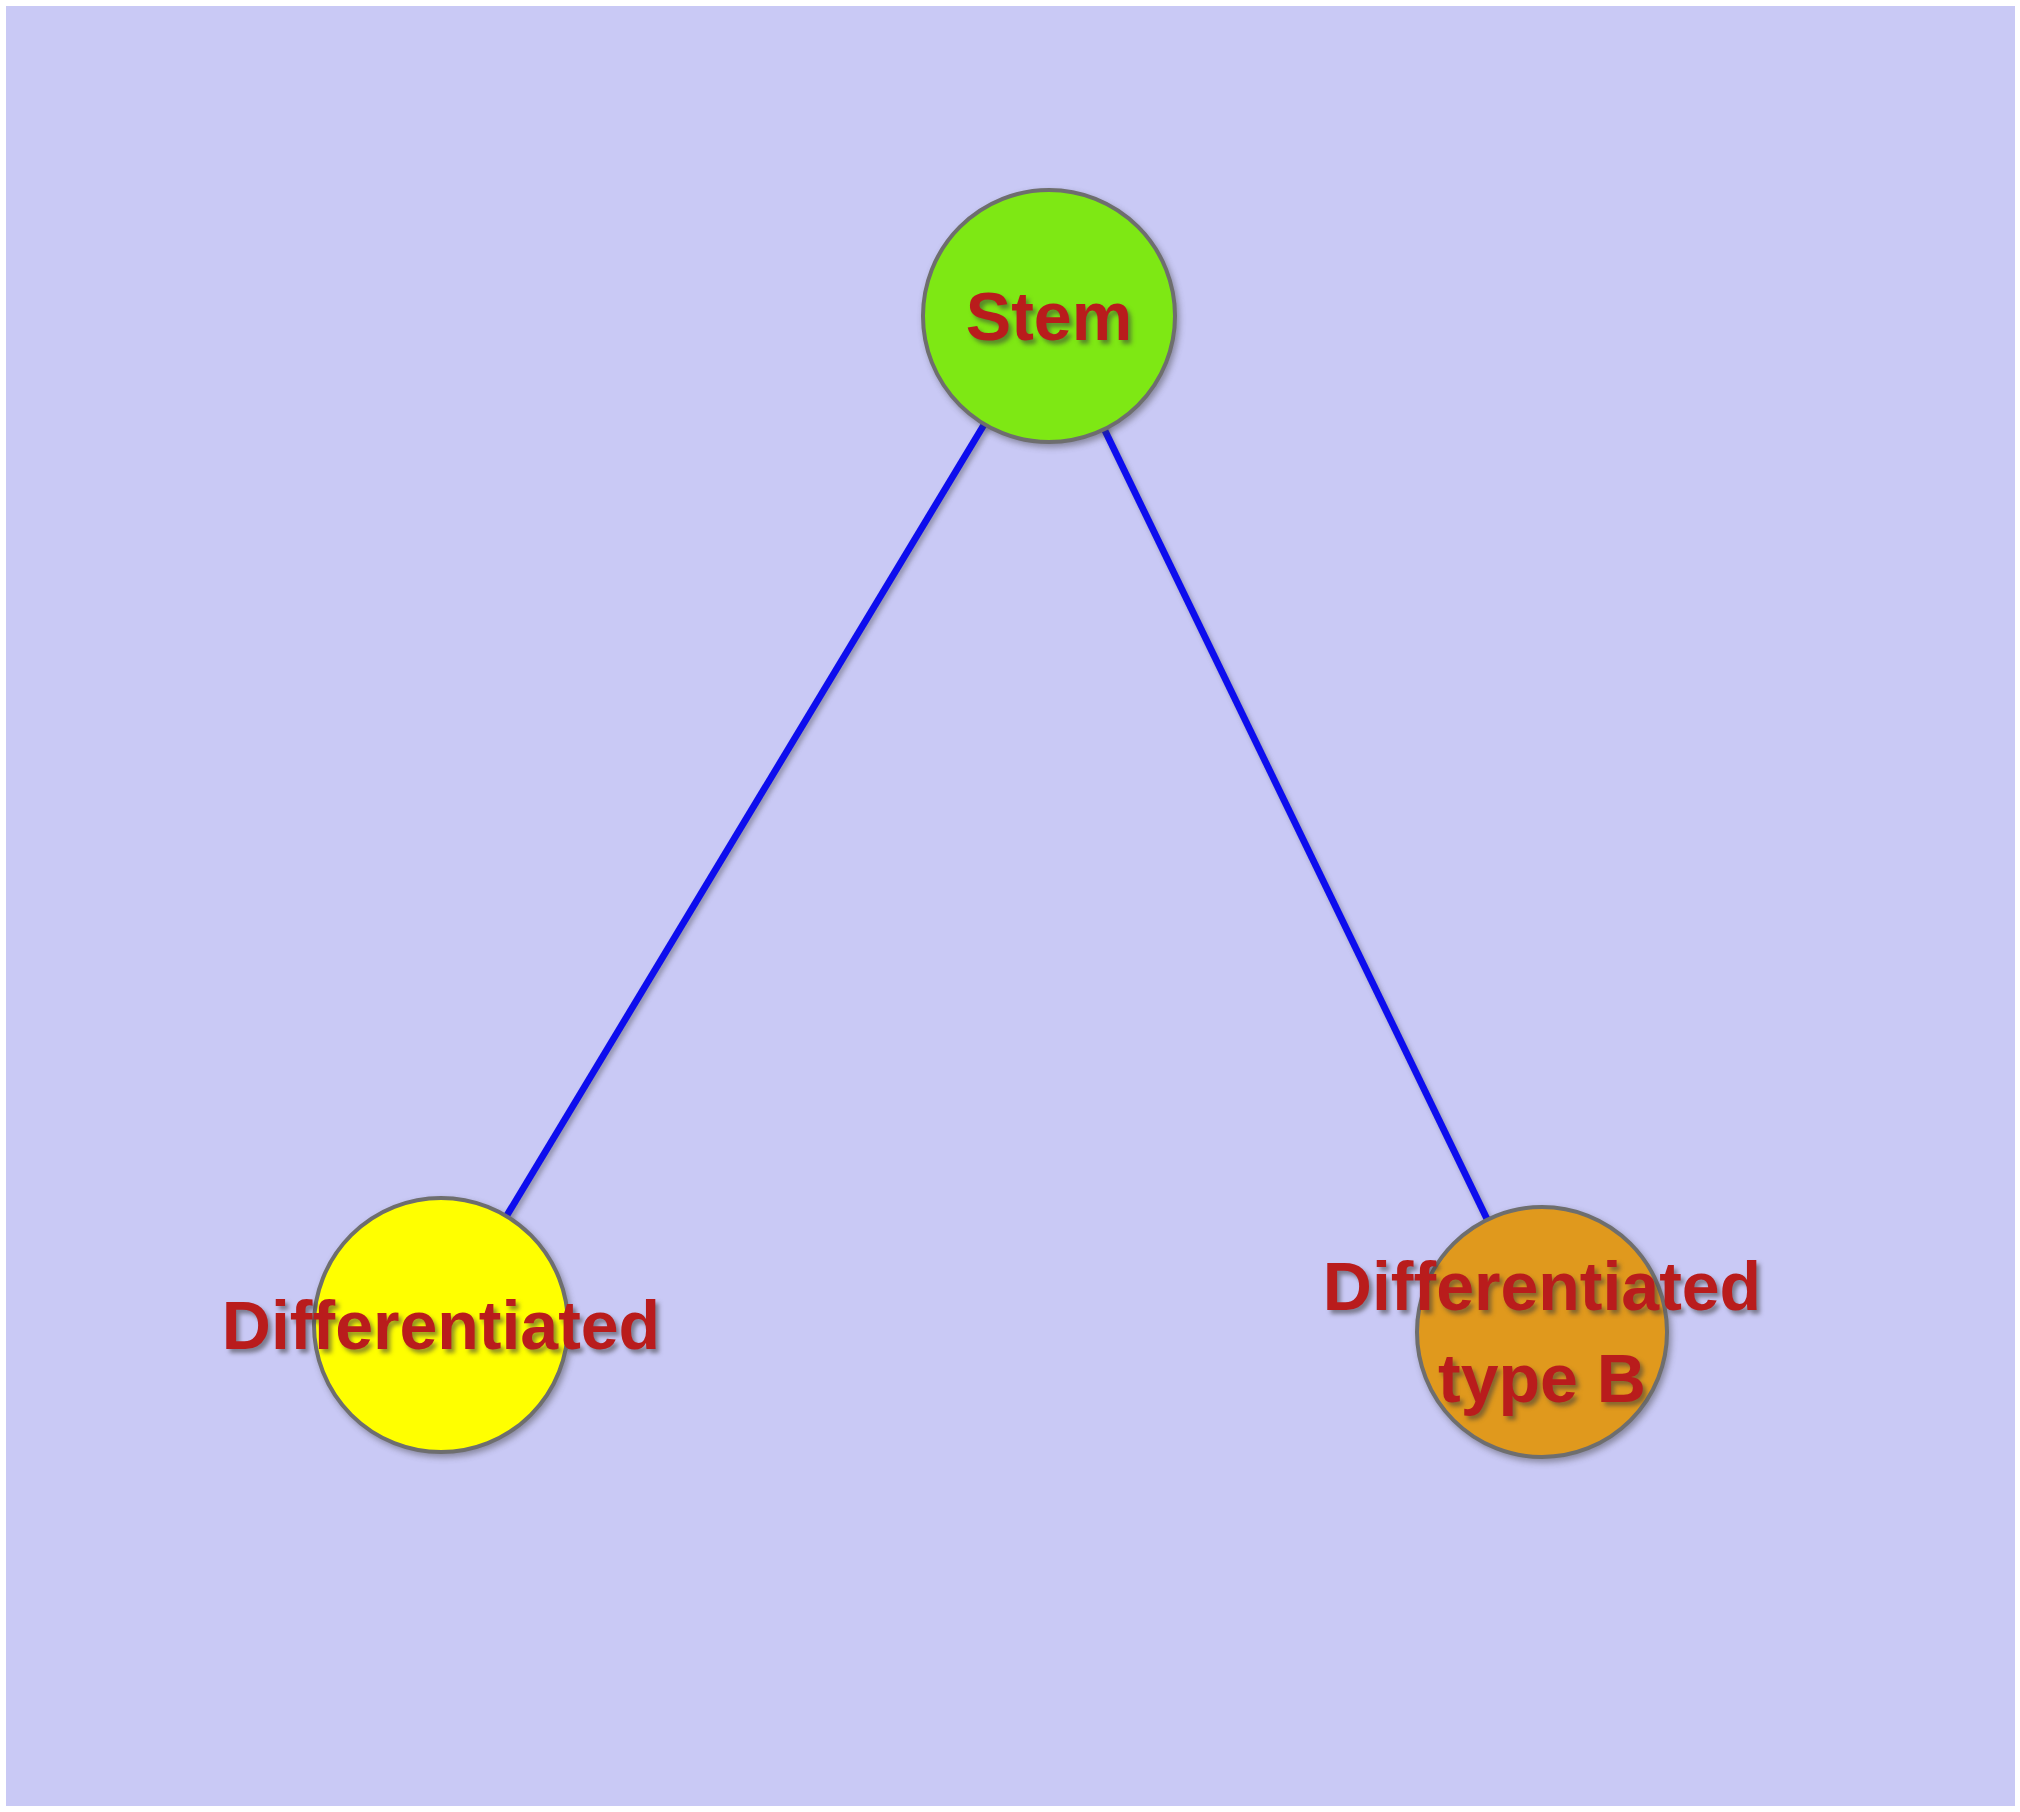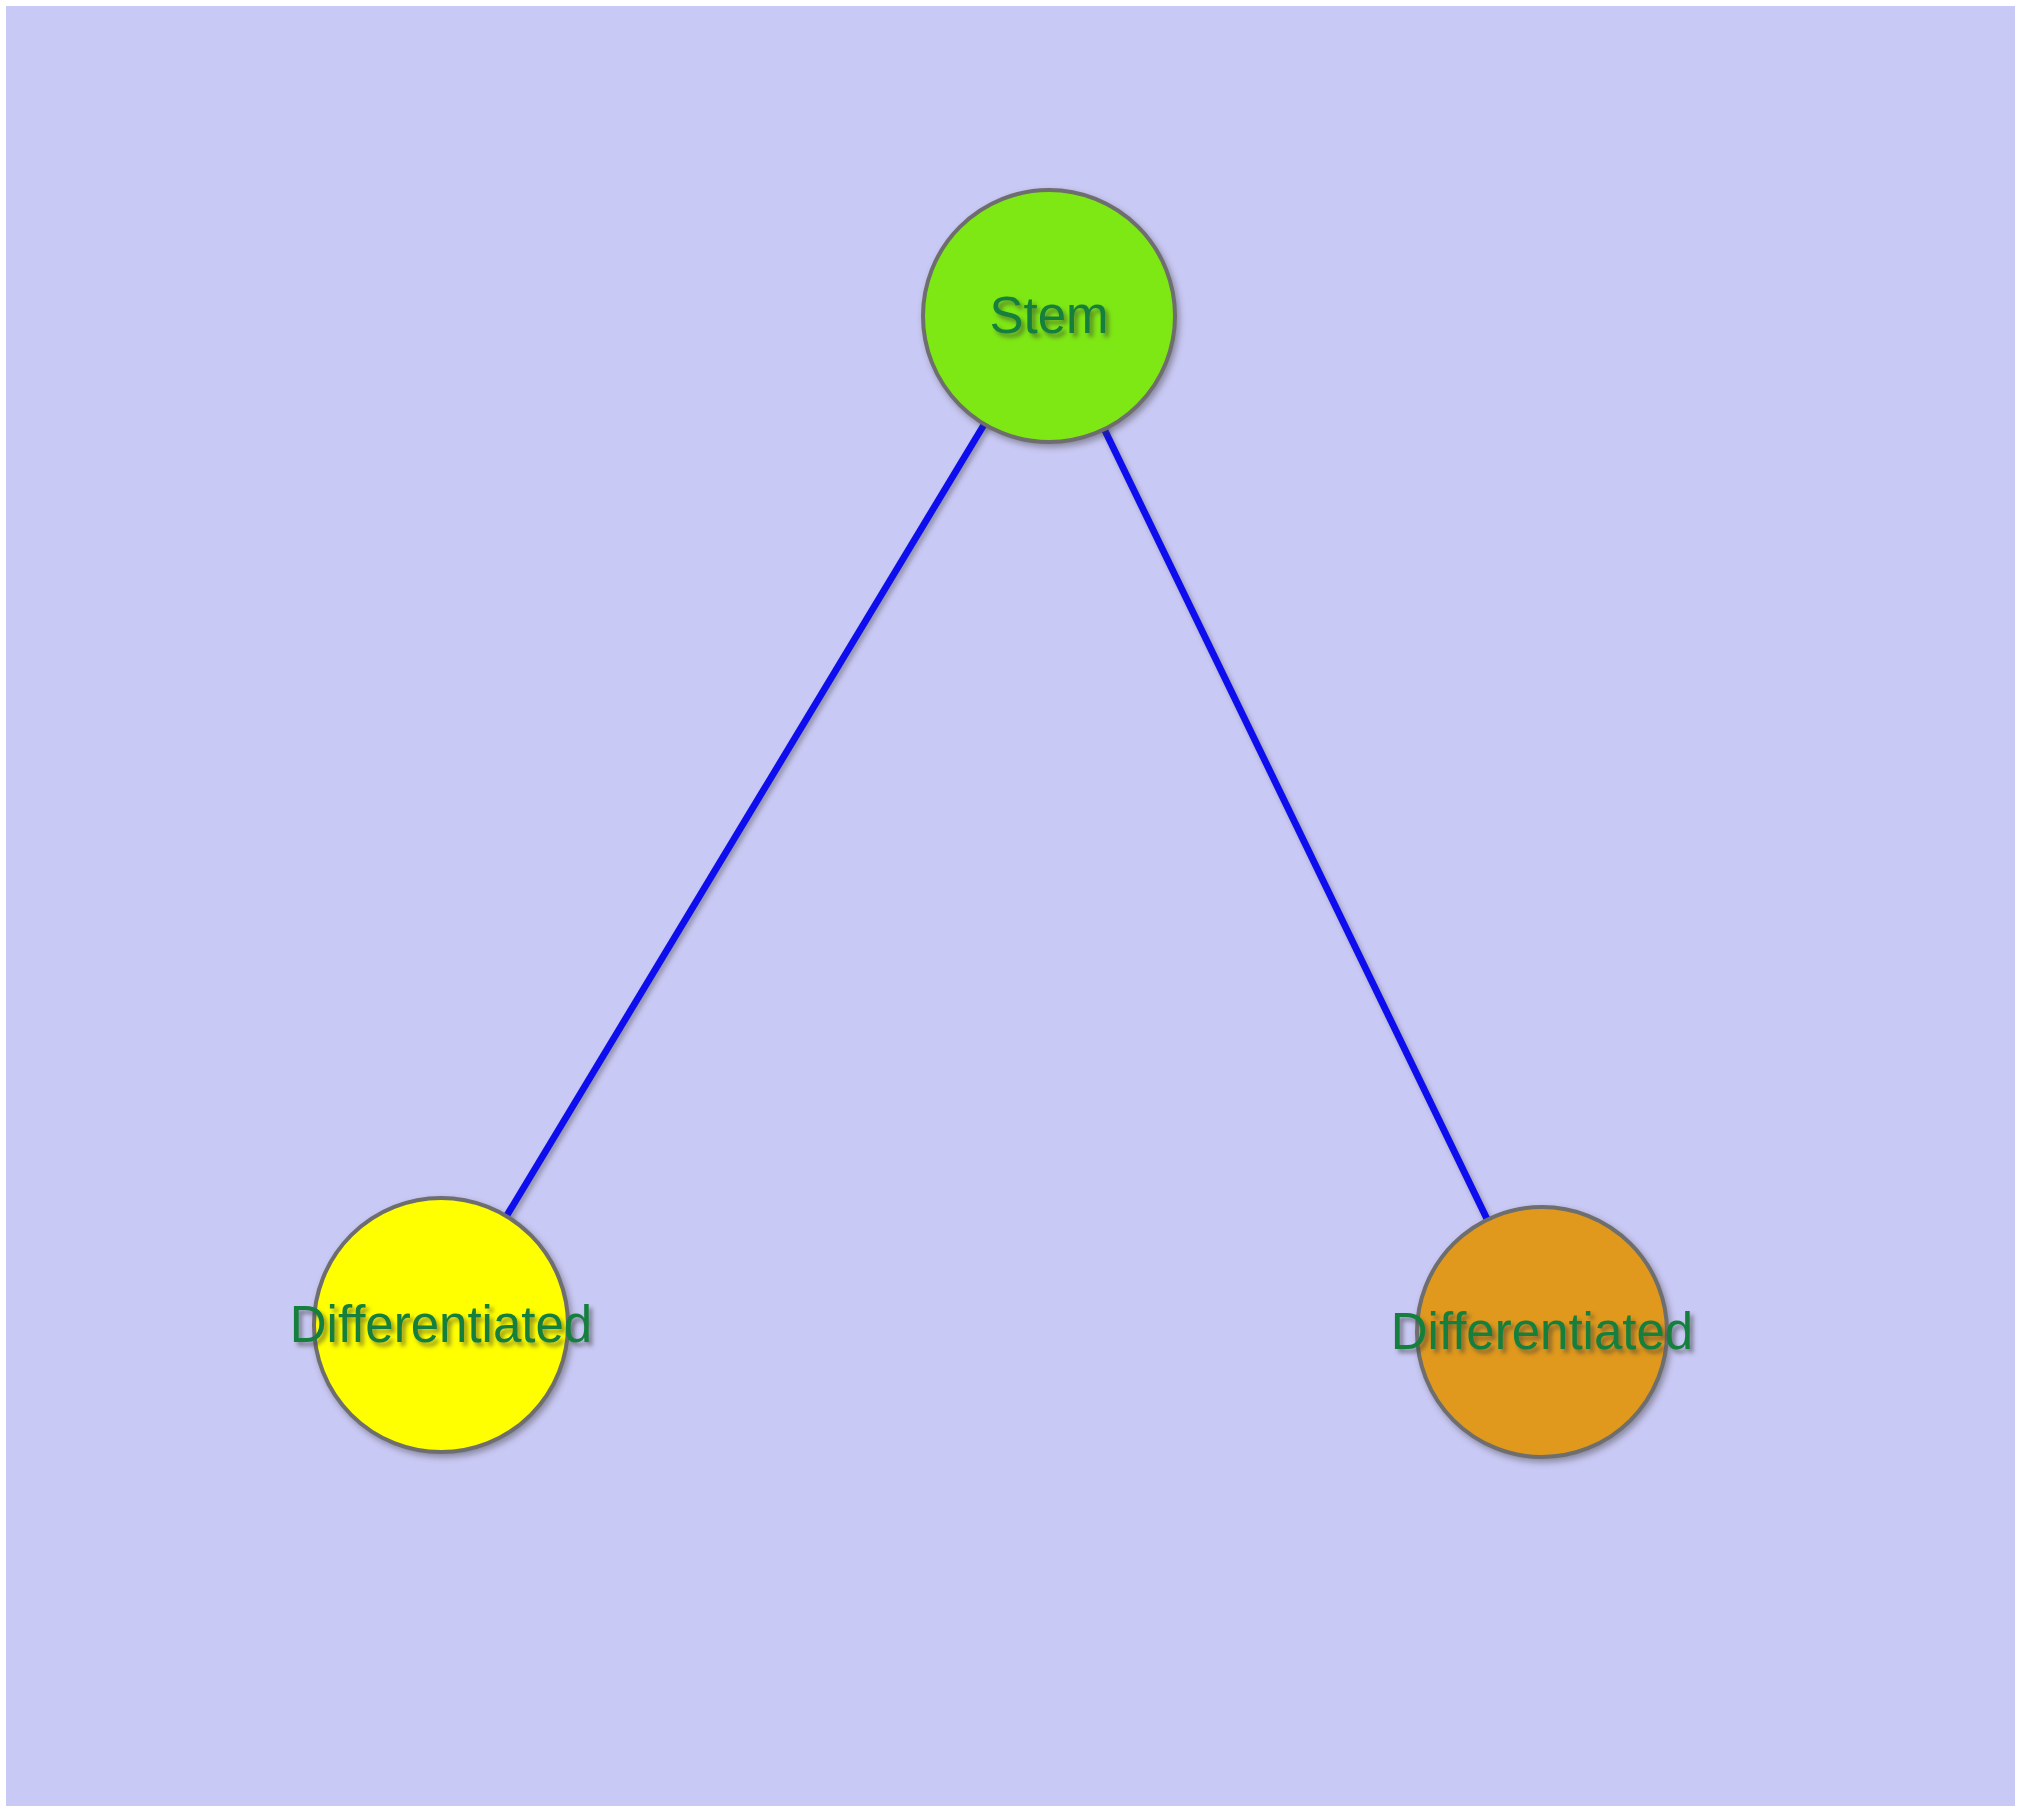--- a/index.html
+++ b/index.html
@@ -36,24 +36,24 @@
     border-radius: 50%;
     border: 4.2px solid #6e6e6e;
     box-sizing: border-box;
     box-shadow: 2.5px 3.4px 6px rgba(60,60,60,0.45);
   }
   .node-label {
     position: absolute;
     transform: translate(-50%, -50%);
     text-align: center;
     white-space: nowrap;
-    font-weight: normal;
-    font-size: 51px;
+    font-weight: bold;
+    font-size: 68px;
     line-height: 92px;
-    color: #15803d;
+    color: #b91c1c;
     text-shadow: 3.4px 4.2px 4.2px rgba(60,60,60,0.55);
   }
   .node-label span { display: block; }
 </style>
 </head>
 <body>
 
 <div class="stage">
 
   <div class="bg" id="bg" style="background: rgb(201, 201, 245); inset: 6px;"></div>
@@ -70,16 +70,17 @@
   <div class="node-label" style="left: 1049px; top: 316px;">
     <span>Stem</span>
   </div>
 
   <div class="node-label" style="left: 441px; top: 1325px;">
     <span>Differentiated</span>
   </div>
 
   <div class="node-label" style="left: 1542px; top: 1332px;">
     <span>Differentiated</span>
+    <span>type B</span>
   </div>
 
 </div>
 
 
 </body></html>

